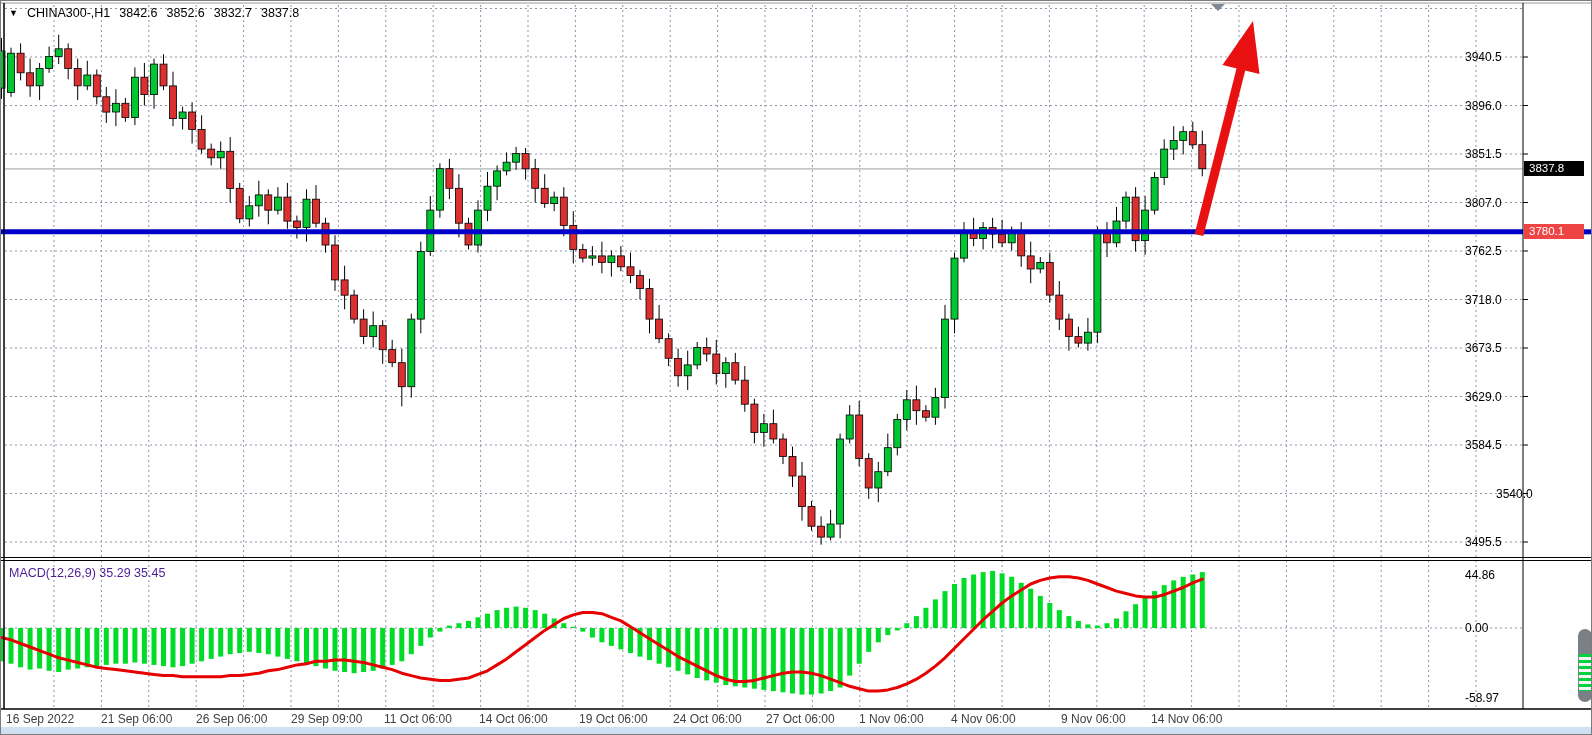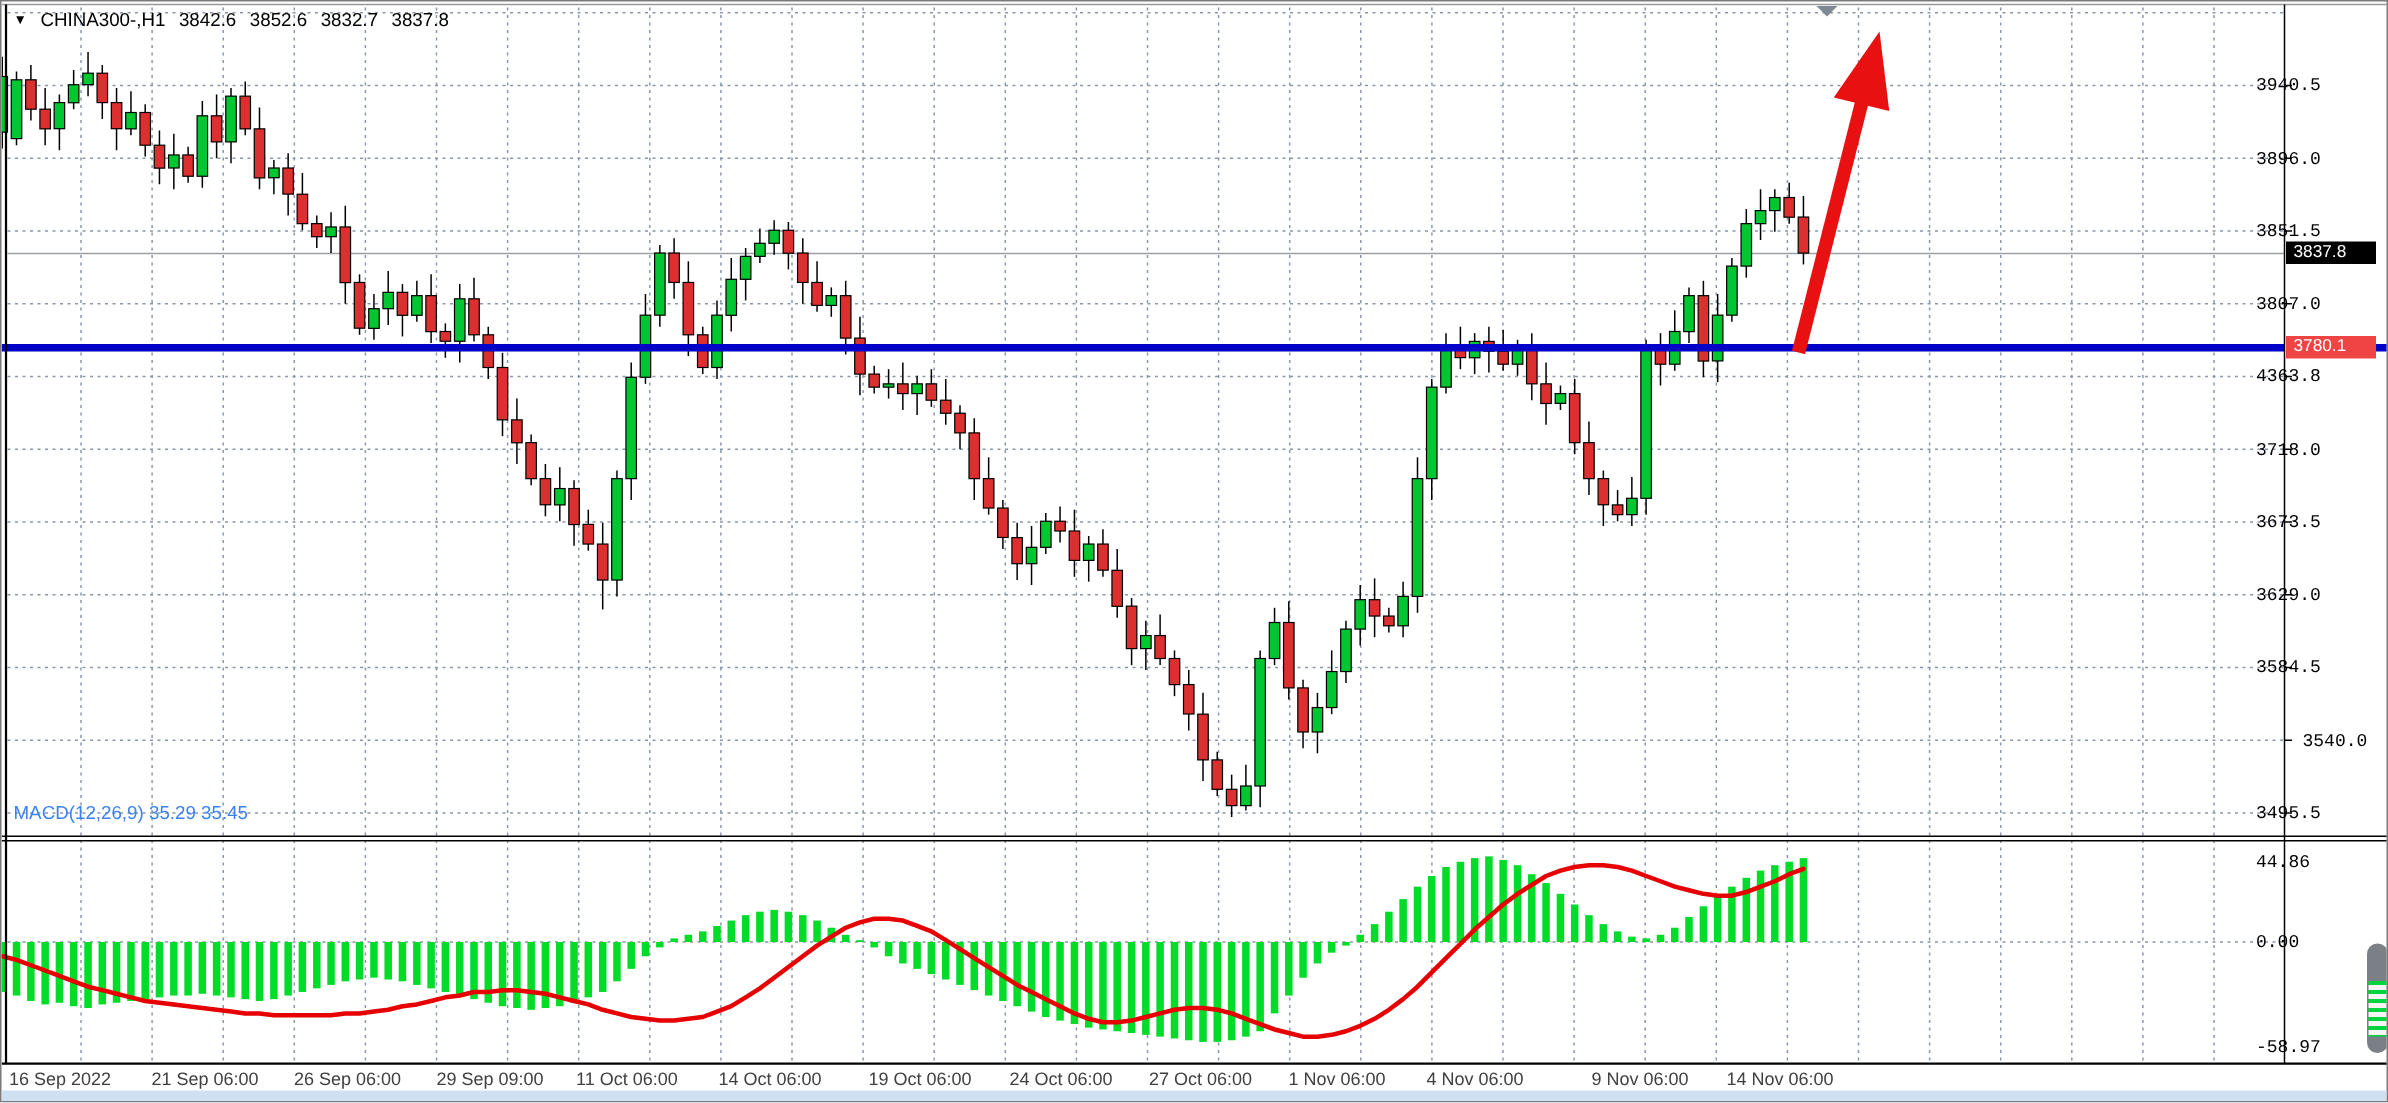--- a/index.html
+++ b/index.html
@@ -3,22 +3,22 @@
 <meta charset="utf-8">
 <style>
   html,body{margin:0;padding:0;background:#ffffff;}
   #app{position:relative;width:1592px;height:735px;background:#ffffff;
        font-family:"Liberation Sans",sans-serif;overflow:hidden;
        border:1px solid #7b7b7b;box-sizing:border-box;}
   #chart-svg{position:absolute;left:0;top:0;}
   .hdr{position:absolute;left:8px;top:5px;display:flex;gap:9px;align-items:center;
        font-size:12.5px;color:#000;z-index:5;}
   .hdr .tri{font-size:9px;color:#000;}
-  .macd-lbl{position:absolute;left:8px;top:534px;font-size:12.5px;color:#3b82f6;z-index:5;}
-  .axis-label{position:absolute;left:1503px;font-size:12px;color:#000;white-space:nowrap;z-index:4;font-family:Liberation Mono, monospace;}
+  .macd-lbl{position:absolute;left:8px;top:565px;font-size:12.5px;color:#4c1d95;z-index:5;}
+  .axis-label{position:absolute;left:1464px;font-size:12px;color:#000;white-space:nowrap;z-index:4;}
   .tag{position:absolute;left:1523px;width:60px;height:15px;color:#fff;font-size:11.5px;
        line-height:15px;padding-left:5px;box-sizing:border-box;z-index:6;}
   .tlabel{position:absolute;top:711px;font-size:12px;color:#404040;white-space:nowrap;z-index:4;}
   .bottom-strip{position:absolute;left:0;top:726px;width:1592px;height:9px;background:#cfe0f2;z-index:3;}
   .capsule{position:absolute;left:1577px;top:628px;width:14px;height:73px;border-radius:7px;
        background:#7a8085;overflow:hidden;z-index:7;}
   .capsule .stripes{position:absolute;left:1px;top:25px;width:12px;height:37px;
        background:repeating-linear-gradient(to bottom,#00d43c 0 3px,#f4f4f4 3px 6px);}
 </style>
 </head>
@@ -500,21 +500,21 @@
     <span>3837.8</span>
   </div>
 
   <div class="macd-lbl">MACD(12,26,9) 35.29 35.45</div>
 
   <div id="labels-layer">
       <div class="axis-label" style="top: 49px;">3940.5</div>
       <div class="axis-label" style="top: 97.5px;">3896.0</div>
       <div class="axis-label" style="top: 146px;">3851.5</div>
       <div class="axis-label" style="top: 194.5px;">3807.0</div>
-      <div class="axis-label" style="top: 243px;">4363.8</div>
+      <div class="axis-label" style="top: 243px;">3762.5</div>
       <div class="axis-label" style="top: 291.5px;">3718.0</div>
       <div class="axis-label" style="top: 340px;">3673.5</div>
       <div class="axis-label" style="top: 388.5px;">3629.0</div>
       <div class="axis-label" style="top: 437px;">3584.5</div>
       <div class="axis-label" style="top: 485.5px; margin-left: 31px;">3540.0</div>
       <div class="axis-label" style="top: 534px; text-align: center;">3495.5</div>
       <div class="axis-label" style="top: 566.617px;">44.86</div>
       <div class="axis-label" style="top: 620px;">0.00</div>
       <div class="axis-label" style="top: 690.174px;">-58.97</div>
       <div class="tag" style="top: 160.431px; background: rgb(0, 0, 0);">3837.8</div>

